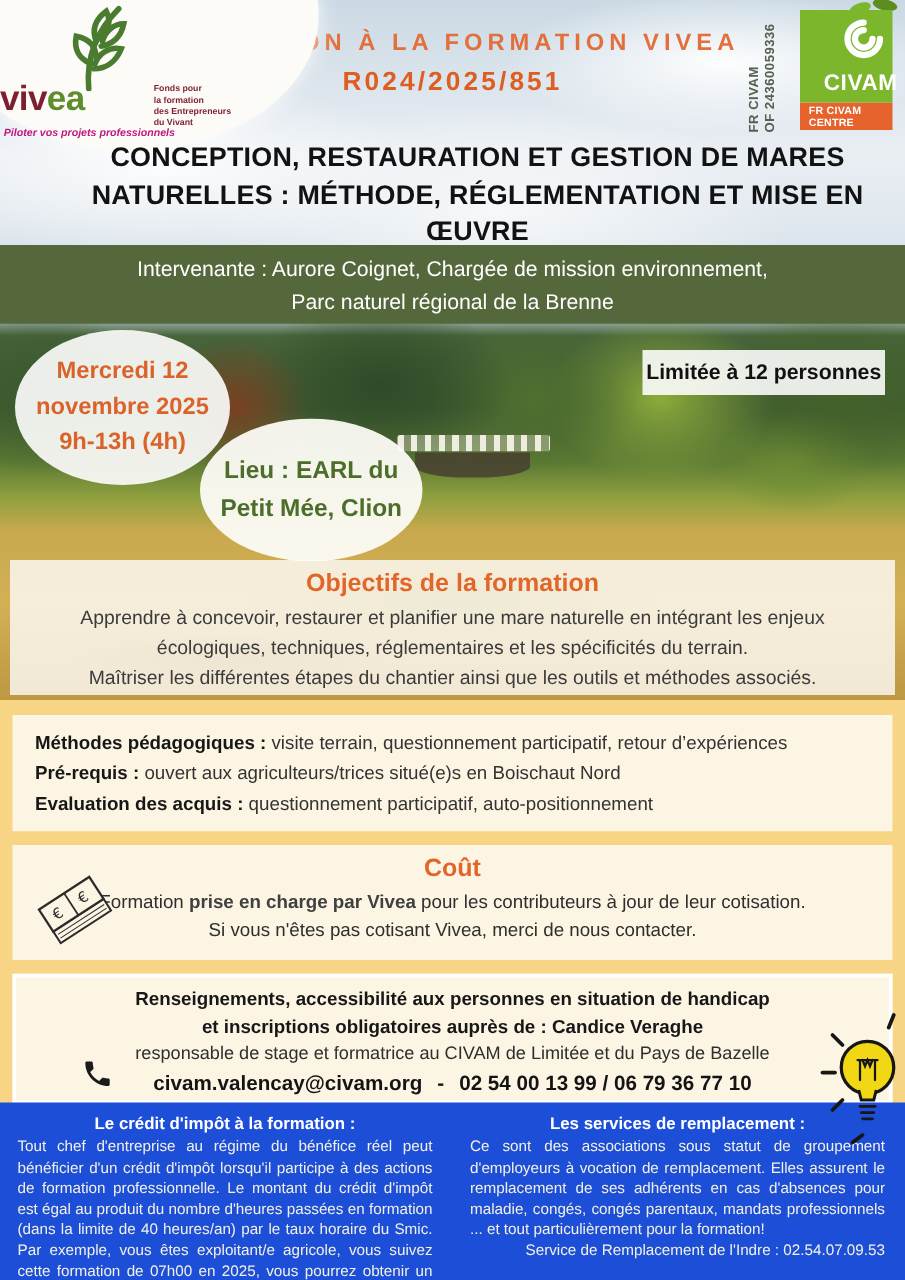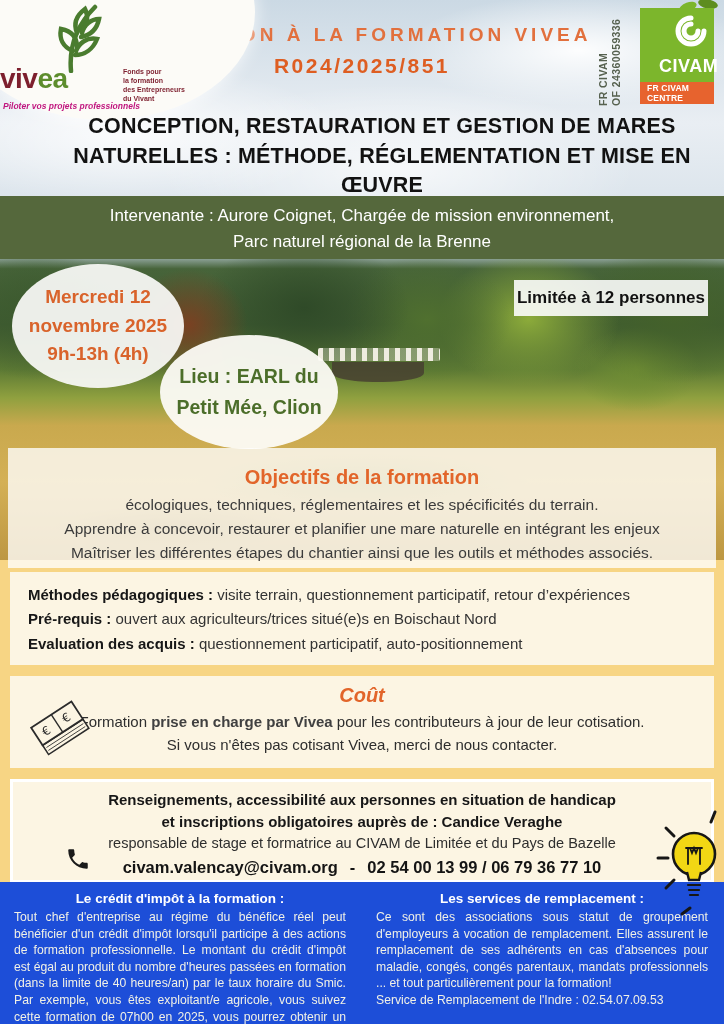--- a/index.html
+++ b/index.html
@@ -70,53 +70,53 @@
     background:rgba(250,250,247,.93); color:#d9632b; font-weight:800; font-size:19px; line-height:1.5;
     text-align:center; display:flex; flex-direction:column; justify-content:center; }
   .lieu-ellipse{ position:absolute; left:160px; top:335px; width:178px; height:114px; border-radius:50%;
     background:rgba(252,251,246,.95); color:#4c6e2a; font-weight:800; font-size:19.5px; line-height:1.6;
     text-align:center; display:flex; flex-direction:column; justify-content:center; }
   .limit-box{ position:absolute; left:514px; top:280px; width:194px; height:36px;
     background:rgba(255,255,255,.88); color:#111; font-weight:800; font-size:17px;
     text-align:center; line-height:36px; }
 
   
-  .objectifs{ position:absolute; top:448px; left:8px; right:8px; height:120px;
-    background:rgba(255,255,255,.78); text-align:center; padding-top:18px; }
+  .objectifs{ position:absolute; top:448px; left:8px; right:8px; height:108px;
+    background:rgba(255,255,255,.78); text-align:center; padding-top:8px; }
   .objectifs h2{ color:#e2652a; font-size:20px; font-weight:800; margin-bottom:4px;}
   .objectifs .ln{ color:#3b3b3b; font-size:15.5px; line-height:1.55; }
 
   
   .box{ position:relative; background:#fcf5e3; margin:0 10px; }
   .box1{ position:absolute; top:572px; left:10px; right:10px; height:93px; margin:0;
     padding:11px 18px 0; }
   .meth-line{ font-size:15px; line-height:1.62; color:#333; }
   .meth-line .b{ font-weight:700; color:#171717; }
   .box2{ position:absolute; top:676px; left:10px; right:10px; height:92px; margin:0;
     padding:8px 16px 0; text-align:center; }
-  .box2 h2{ color:#e2652a; font-size:20px; font-weight:800; margin-bottom:3px;font-style:italic; }
+  .box2 h2{ color:#e2652a; font-size:20px; font-weight:800; margin-bottom:3px; }
   .box2 .ln{ font-size:15px; line-height:1.55; color:#2e2e2e; }
   .box2 .b{ font-weight:800; color:#404040; }
   .money-icon{ position:absolute; left:16px; top:16px; }
   .box3{ position:absolute; top:779px; left:10px; right:10px; height:104px; margin:0;
     border:3px solid #fff; padding:7px 14px 0; text-align:center; }
   .box3 .bl{ font-size:15px; font-weight:800; color:#171717; line-height:1.45; }
   .box3 .rl{ font-size:14.5px; color:#2e2e2e; line-height:1.5; }
   .box3 .mail-line{ font-size:16.5px; font-weight:800; color:#141414; line-height:1.55; margin-top:1px;}
   .box3 .mail-line span{ margin:0 6px; }
   .phone-icon{ position:absolute; left:52px; top:64px; }
   .bulb{ position:absolute; left:652px; top:806px; z-index:6; }
 
   
   .footer{ position:absolute; bottom:0; left:0; width:724px; height:142px; background:#1d4ed8;
     display:flex; color:#f1f1e6; padding-top:9px; }
   .fcol{ width:50%; padding:0 16px 0 14px; }
   .fcol h3{ font-size:13.5px; font-weight:800; text-align:center; color:#fff; margin-bottom:3px; }
   .fcol p{ font-size:12.2px; line-height:1.36; text-align:justify; }
-  .fcol .p2{ text-align:left; }
+  .fcol .p2{ text-align:right; }
 </style>
 </head>
 <body>
 
 <div class="page">
 
   <div class="photo">
     <div class="bridge"></div>
     <div class="bridge-arch"></div>
   </div>
@@ -185,22 +185,22 @@
     <div>9h-13h (4h)</div>
   </div>
   <div class="lieu-ellipse">
     <div>Lieu : EARL du</div>
     <div>Petit Mée, Clion</div>
   </div>
   <div class="limit-box">Limitée à 12 personnes</div>
 
   <div class="objectifs">
     <h2>Objectifs de la formation</h2>
+    <div class="ln">Apprendre à concevoir, restaurer et planifier une mare naturelle en intégrant les enjeux</div>
     <div class="ln">écologiques, techniques, réglementaires et les spécificités du terrain.</div>
-    <div class="ln">Apprendre à concevoir, restaurer et planifier une mare naturelle en intégrant les enjeux</div>
     <div class="ln">Maîtriser les différentes étapes du chantier ainsi que les outils et méthodes associés.</div>
   </div>
 
   <div class="box box1">
     <div class="meth-line"><span class="b">Méthodes pédagogiques :</span><span> visite terrain, questionnement participatif, retour d’expériences</span></div>
     <div class="meth-line"><span class="b">Pré-requis :</span><span> ouvert aux agriculteurs/trices situé(e)s en Boischaut Nord</span></div>
     <div class="meth-line"><span class="b">Evaluation des acquis :</span><span> questionnement participatif, auto-positionnement</span></div>
   </div>
 
   <div class="box box2">

